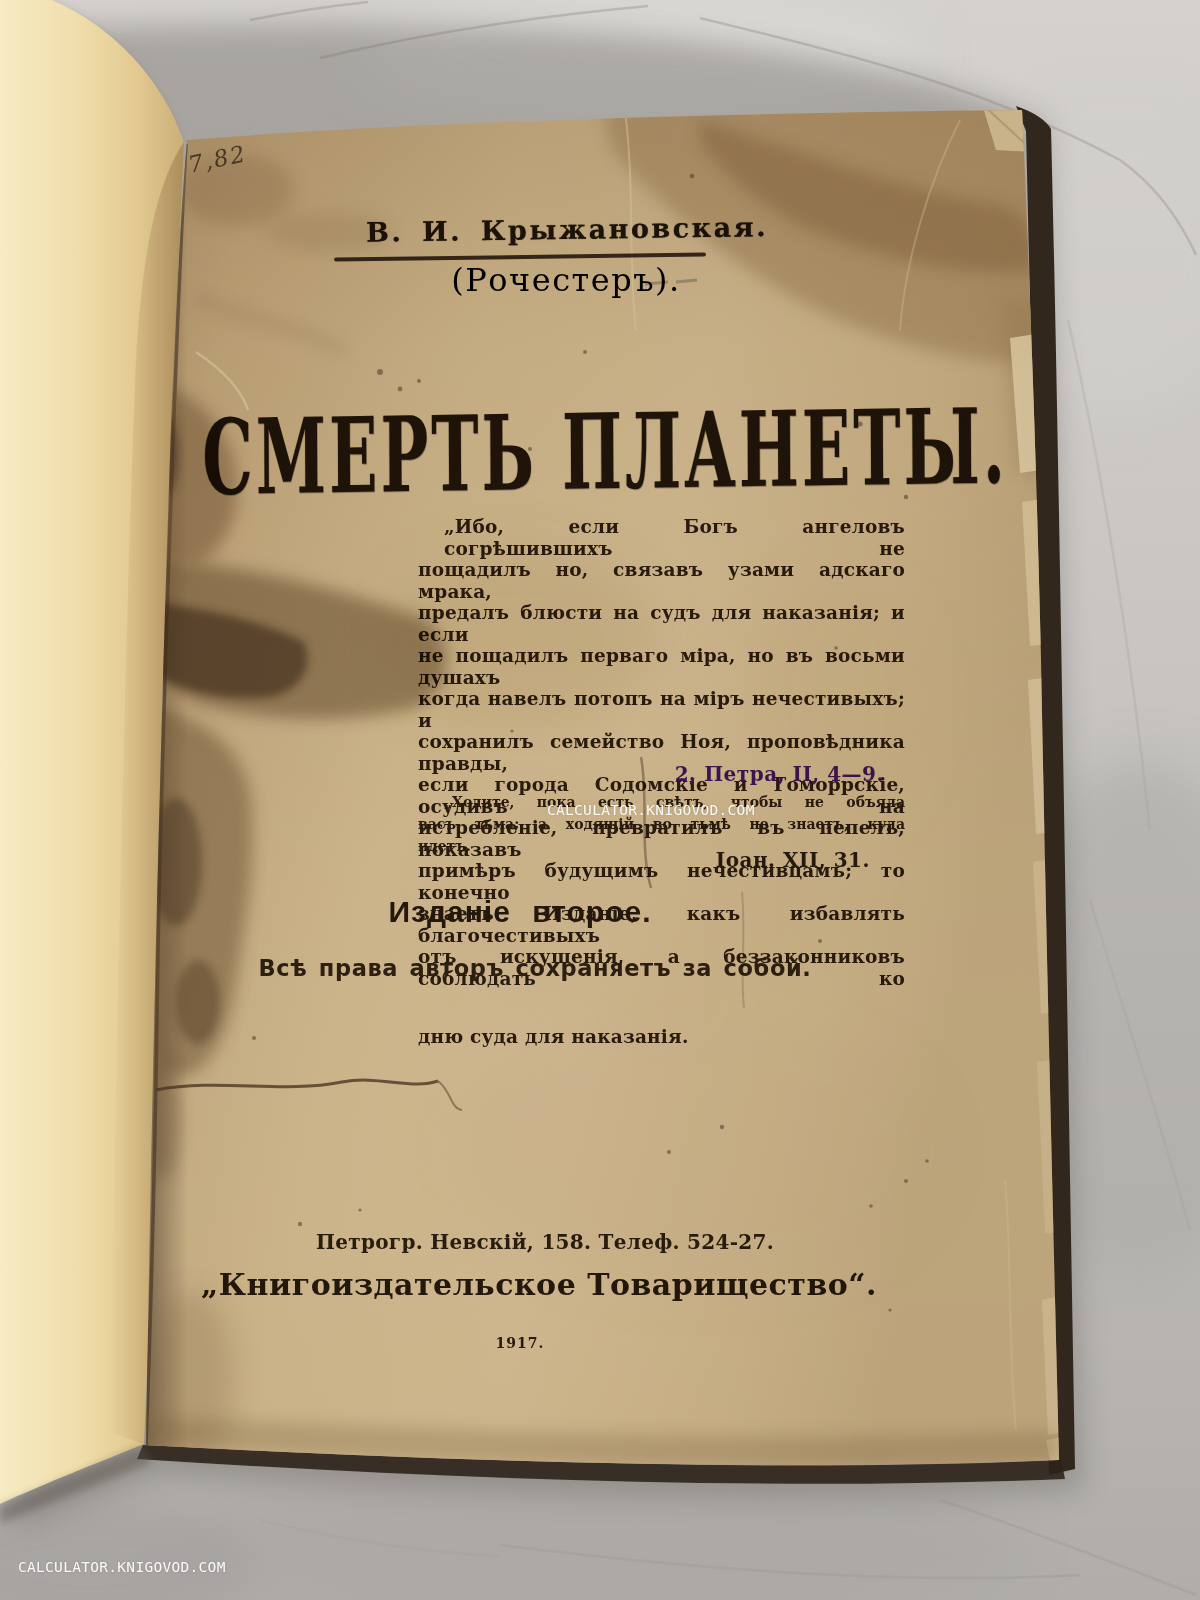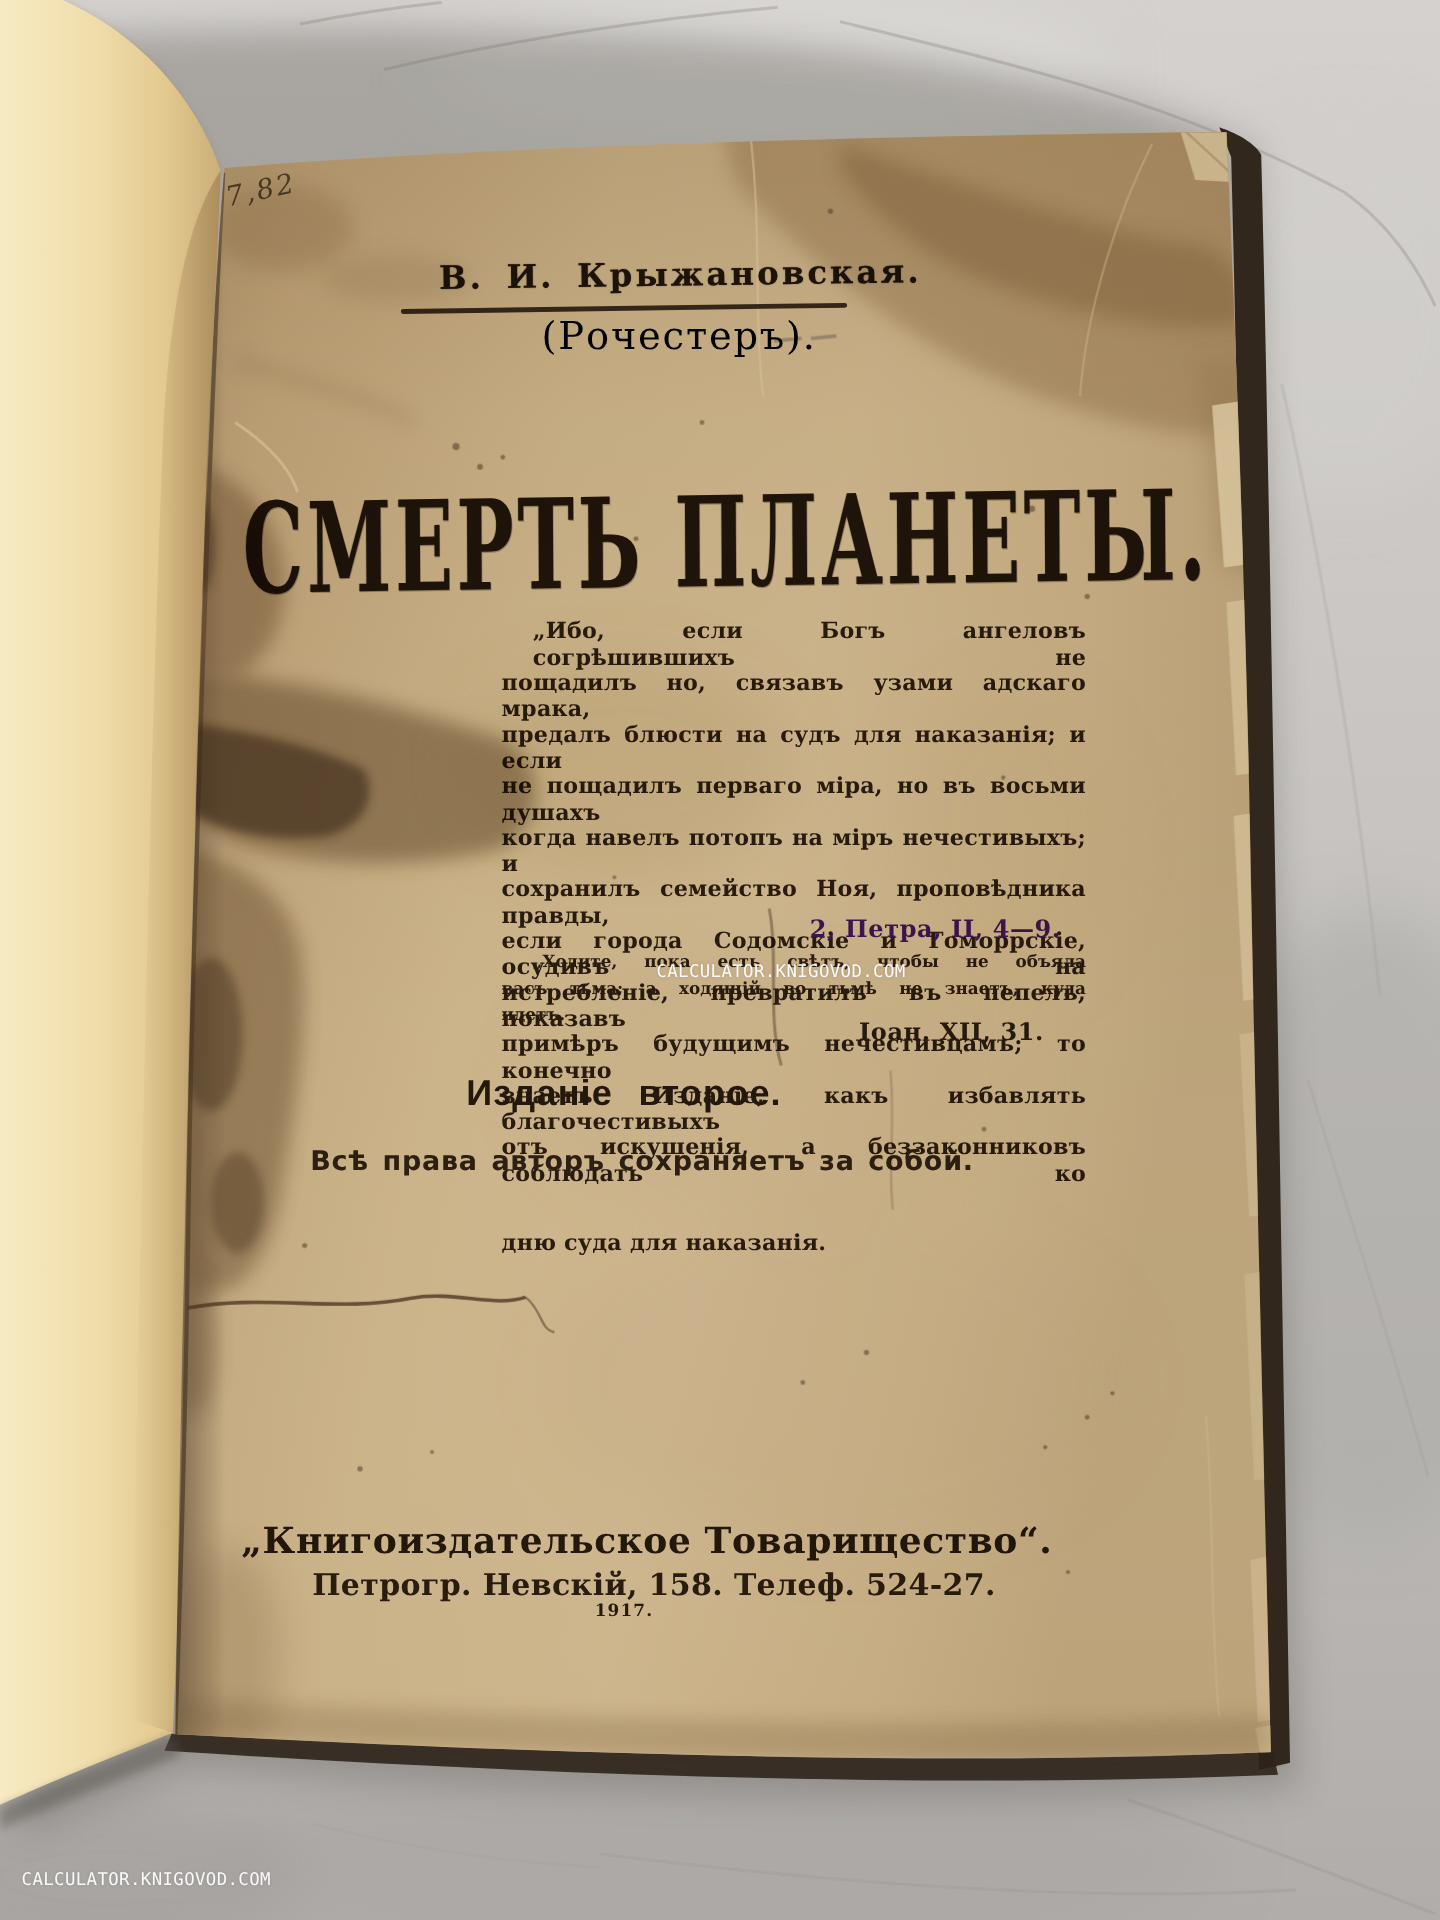--- a/index.html
+++ b/index.html
@@ -45,22 +45,22 @@
 
   .edition{left:520px;top:897px;transform:translateX(-50%);white-space:nowrap;
         font-family:Liberation Sans, sans-serif;font-size:30px;font-weight:bold;
         letter-spacing:1px;word-spacing:12px;color:#2d2215;}
   .rights{left:535px;top:957px;transform:translateX(-50%);white-space:nowrap;
         font-family:"DejaVu Sans", sans-serif;font-size:22.5px;font-weight:bold;
         letter-spacing:.6px;word-spacing:3px;color:#382c1e;}
 
   .publisher{left:539px;top:1270px;transform:translateX(-50%);white-space:nowrap;
         font-size:30px;font-weight:bold;letter-spacing:.5px;color:#2c2115;}
-  .address{left:545px;top:1308px;transform:translateX(-50%);white-space:nowrap;
-        font-size:25px;font-weight:bold;letter-spacing:.3px;color:#33281b;}
+  .address{left:545px;top:1232px;transform:translateX(-50%);white-space:nowrap;
+        font-size:20px;font-weight:bold;letter-spacing:.3px;color:#33281b;}
   .year{left:520px;top:1336px;transform:translateX(-50%);white-space:nowrap;
         font-size:14px;font-weight:bold;letter-spacing:1px;color:#2f2417;}
 
   .wm{position:absolute;font-family:"DejaVu Sans Mono", monospace;font-size:14.5px;
       letter-spacing:.3px;color:rgba(255,255,255,.95);white-space:nowrap;
       text-shadow:0 0 2px rgba(110,100,90,.35);z-index:5;}
   .wm-center{left:547px;top:802px;}
   .wm-corner{left:18px;top:1559px;}
 </style>
 </head>

